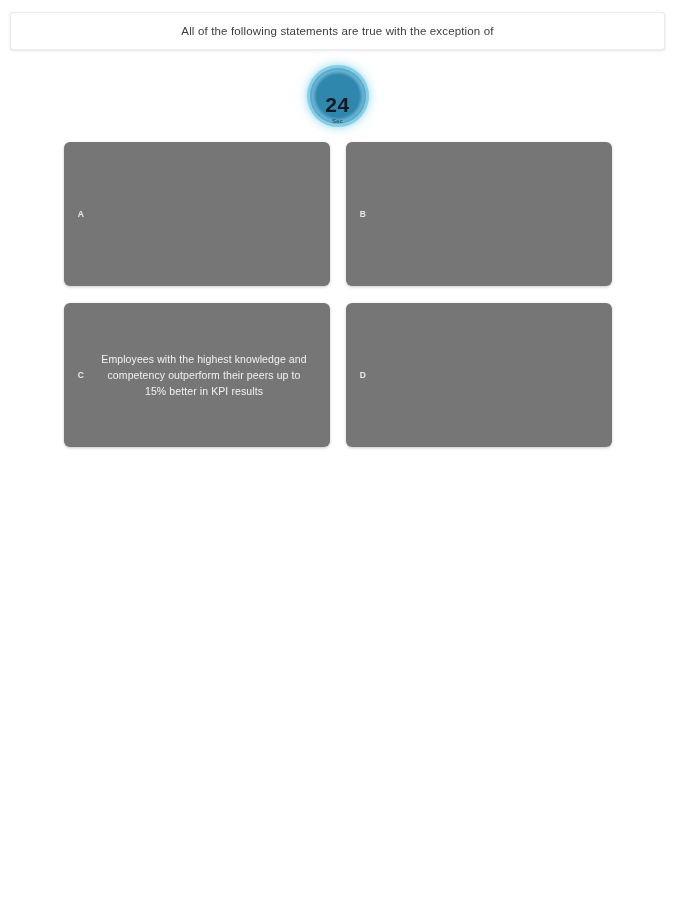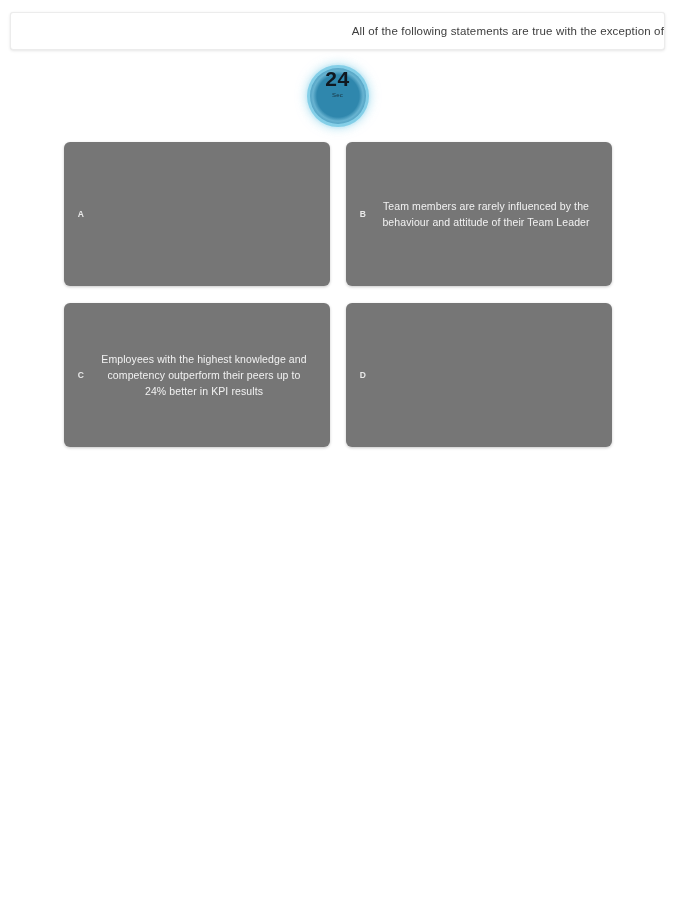--- a/index.html
+++ b/index.html
@@ -21,21 +21,21 @@
     left: 10px;
     top: 12px;
     width: 655px;
     height: 38px;
     background: #ffffff;
     border: 1px solid #ececec;
     border-radius: 3px;
     box-shadow: 0 1px 3px rgba(0,0,0,0.10), 0 0 1px rgba(0,0,0,0.06);
     display: flex;
     align-items: center;
-    justify-content: flex-end;
+    justify-content: center;
     box-sizing: border-box;
   }
   .question-text {
     font-size: 11.5px;
     color: #3d3d3d;
     letter-spacing: 0.15px;
     text-align: center;
     line-height: 1.3;
     white-space: nowrap;
   }
@@ -51,21 +51,21 @@
   }
   .timer {
     position: relative;
     width: 56px;
     height: 56px;
     border-radius: 50%;
     background: #2f87ad;
     display: flex;
     flex-direction: column;
     align-items: center;
-    justify-content: flex-start;
+    justify-content: flex-end;
     box-shadow:
       0 0 0 3px rgba(110, 198, 226, 0.85),
       0 0 10px 5px rgba(140, 212, 235, 0.55);
   }
   .timer::before {
     content: "";
     position: absolute;
     left: -6px;
     top: -6px;
     right: -6px;
@@ -151,25 +151,24 @@
 </div>
 
 <div class="answer-grid">
 
   <div class="answer-card">
     <span class="answer-letter">A</span>
   </div>
 
   <div class="answer-card">
     <span class="answer-letter">B</span>
-    <span class="answer-text">Team members are rarely influenced by the behaviour and attitude of their Team Leader</span>
   </div>
 
   <div class="answer-card">
     <span class="answer-letter">C</span>
-    <span class="answer-text">Employees with the highest knowledge and competency outperform their peers up to 24% better in KPI results</span>
+    <span class="answer-text">Employees with the highest knowledge and competency outperform their peers up to 15% better in KPI results</span>
   </div>
 
   <div class="answer-card">
     <span class="answer-letter">D</span>
   </div>
 
 </div>
 
 </body></html>

